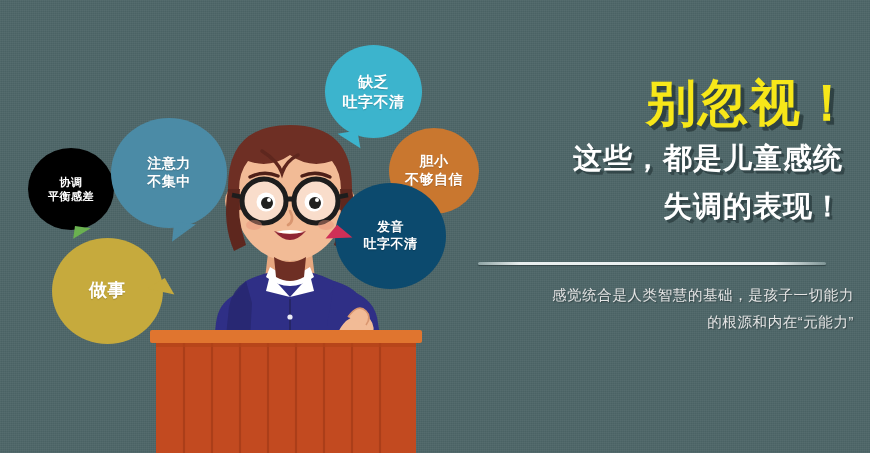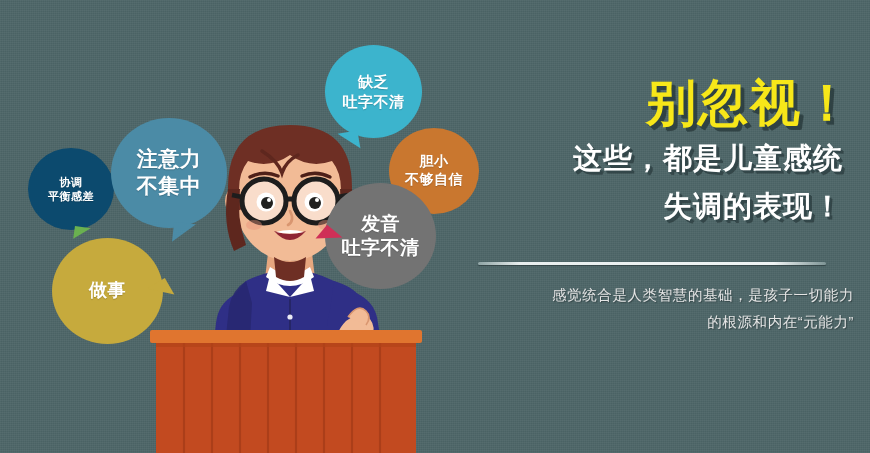--- a/index.html
+++ b/index.html
@@ -26,41 +26,41 @@
     display:flex;align-items:center;justify-content:center;
     text-align:center;color:#fff;font-weight:bold;line-height:1.28;
     letter-spacing:.5px;
     text-shadow:0 1px 1px rgba(0,0,0,.18);
   }
   .bubble .txt{display:block;padding:0 4px;}
   .bubble .ln{display:block;white-space:nowrap;}
   .tail{position:absolute;width:0;height:0;}
 
   
-  #b-green{left:28px;top:148px;width:86px;height:82px;background:#0c4a6e;font-size:11px;}
+  #b-green{left:28px;top:148px;width:86px;height:82px;background:#000000;font-size:11px;}
   #b-green .tail{border-top:13px solid #6ab150;border-right:16px solid transparent;
     left:46px;bottom:-10px;transform:rotate(8deg);}
 
   
-  #b-teal{left:111px;top:118px;width:116px;height:110px;background:#4b8ba6;font-size:21px;}
+  #b-teal{left:111px;top:118px;width:116px;height:110px;background:#4b8ba6;font-size:14px;}
   #b-teal .tail{border-top:20px solid #4b8ba6;border-right:22px solid transparent;
     left:62px;bottom:-15px;transform:rotate(6deg);}
 
   
   #b-cyan{left:325px;top:45px;width:97px;height:93px;background:#3cb4cd;font-size:15px;}
   #b-cyan .tail{border-top:18px solid #3cb4cd;border-left:20px solid transparent;
     left:14px;bottom:-12px;transform:rotate(-10deg);}
 
   
   #b-orange{left:389px;top:128px;width:90px;height:86px;background:#c9772f;font-size:14px;}
   #b-orange .tail{border-top:17px solid #c9772f;border-right:19px solid transparent;
     left:6px;bottom:-9px;transform:rotate(28deg);}
 
   
-  #b-pink{left:325px;top:183px;width:111px;height:106px;background:#737373;font-size:19px;}
+  #b-pink{left:335px;top:183px;width:111px;height:106px;background:#0c4a6e;font-size:13px;}
   #b-pink .tail{border-top:18px solid #cf2f57;border-right:20px solid transparent;
     left:-6px;top:46px;transform:rotate(40deg);}
 
   
   #b-gold{left:52px;top:238px;width:111px;height:106px;background:#c6aa3d;font-size:18px;}
   #b-gold .tail{border-top:19px solid #c6aa3d;border-left:21px solid transparent;
     right:-8px;top:44px;transform:rotate(-30deg);}
 
   
   #figure{position:absolute;left:150px;top:85px;width:280px;height:368px;z-index:4;}

